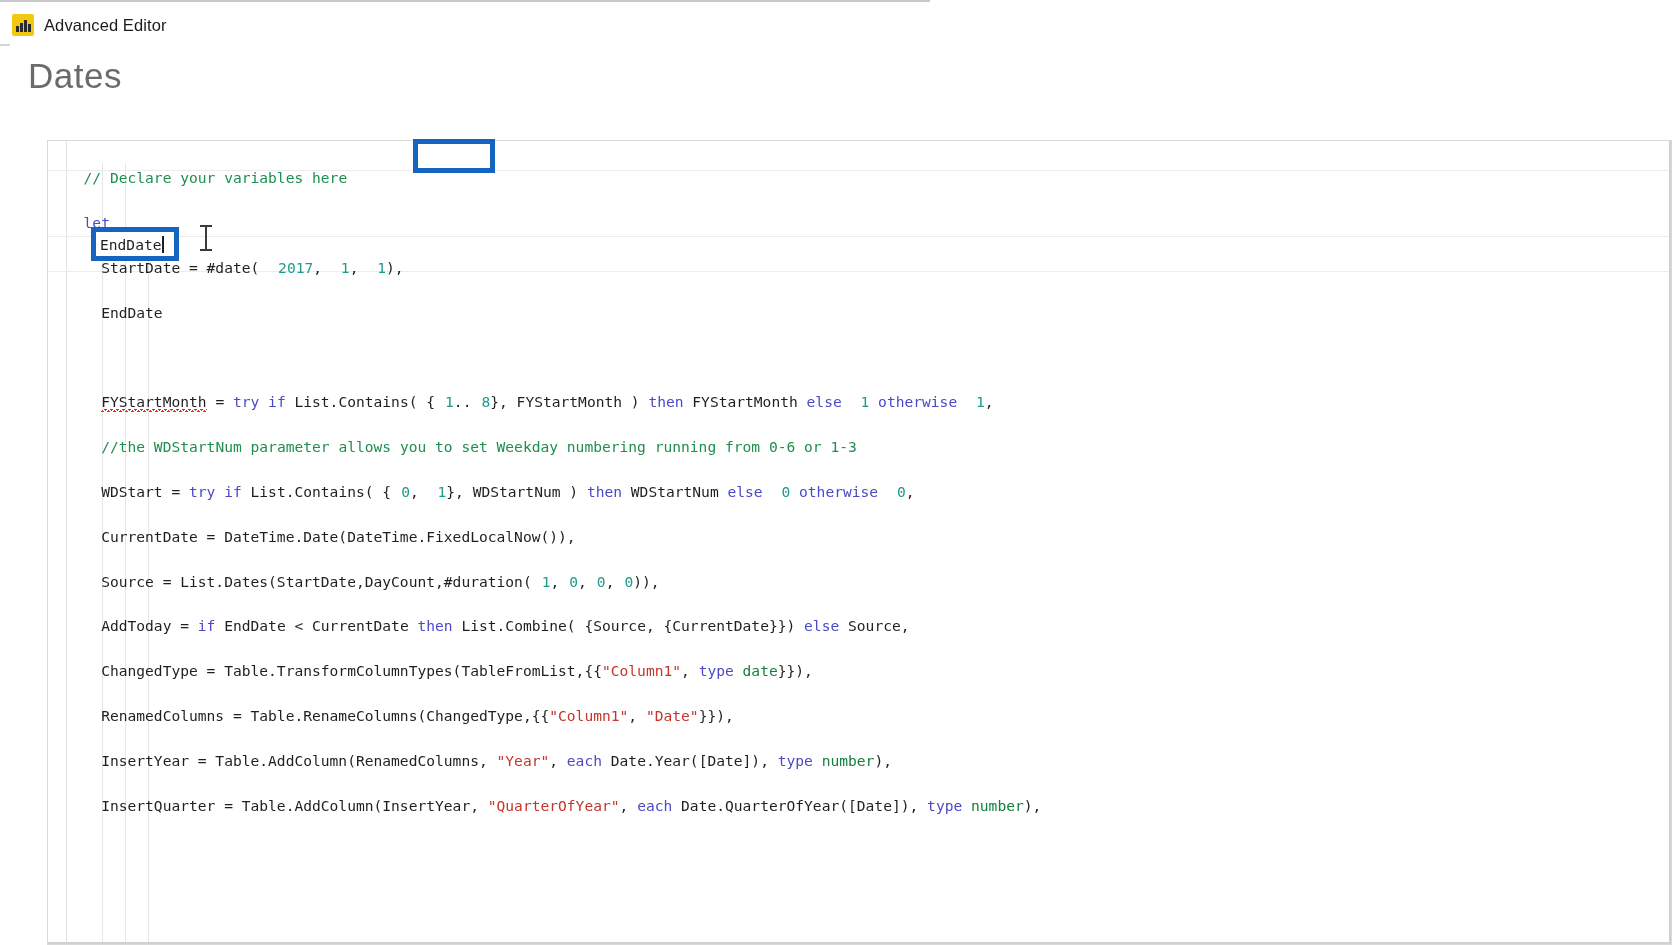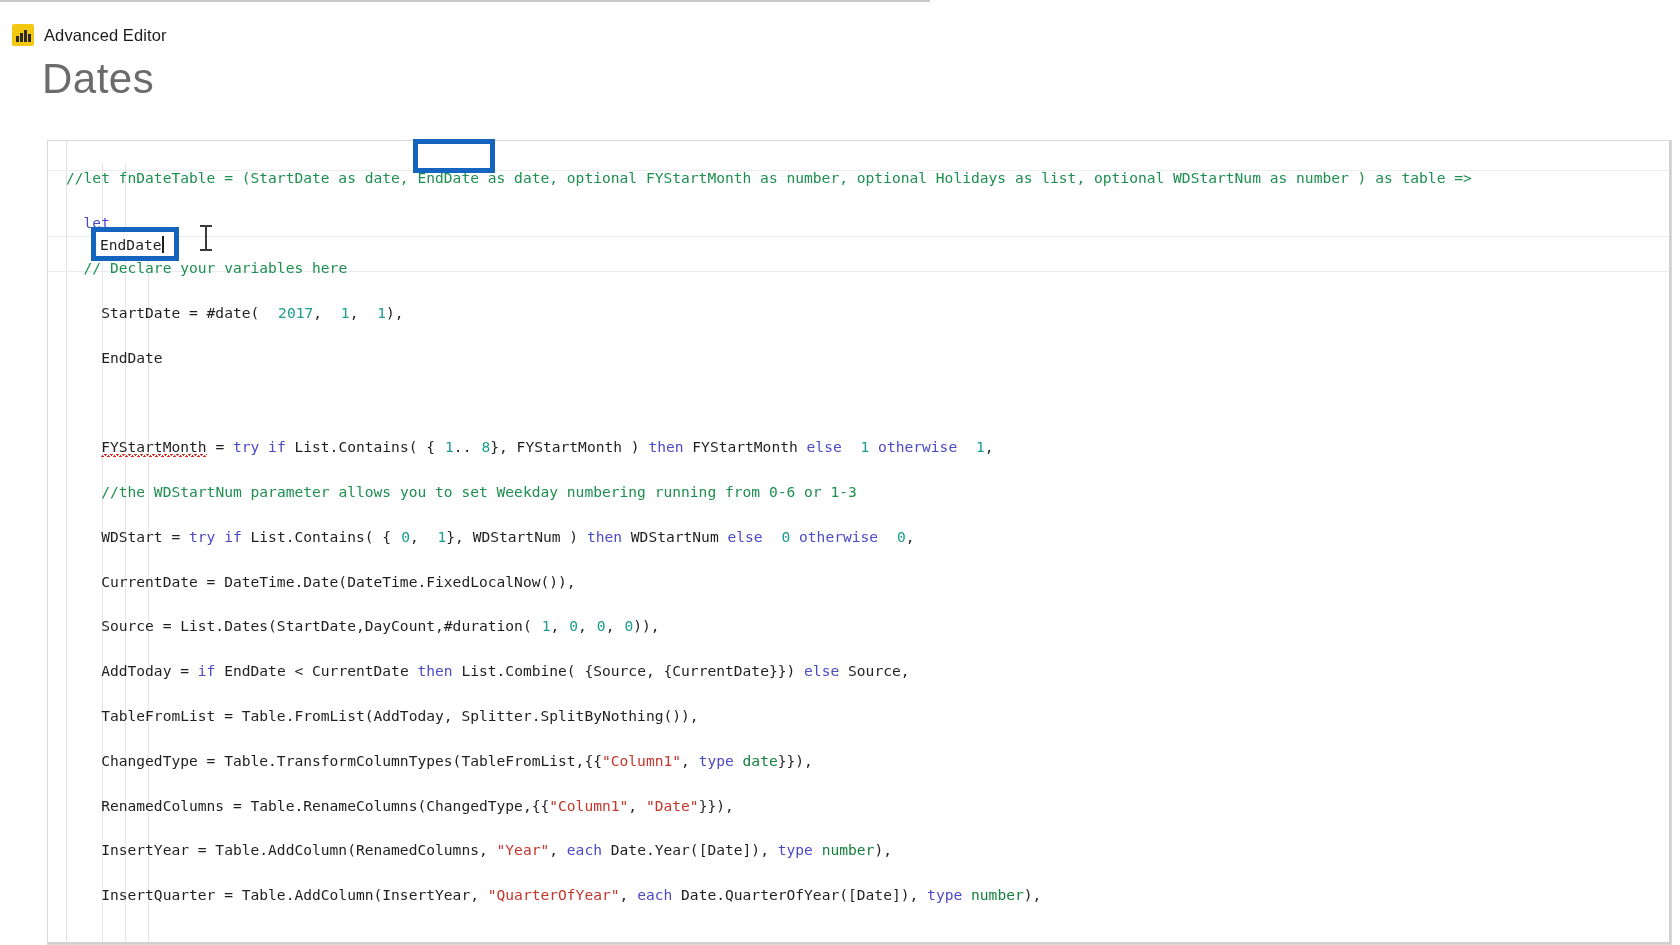--- a/index.html
+++ b/index.html
@@ -11,21 +11,21 @@
     width: 1680px;
     height: 945px;
     overflow: hidden;
     font-family: "Liberation Sans", sans-serif;
     position: relative;
   }
 
   
   .titlebar {
     position: absolute;
-    left: 0; top: 16px;
+    left: 0; top: 6px;
     width: 1680px;
     height: 38px;
     background: #ffffff;
     display: flex;
     align-items: center;
     padding-left: 12px;
     box-sizing: border-box;
   }
   .app-icon {
     width: 22px;
@@ -66,23 +66,23 @@
     background: #c9c9c9;
   }
   .seam-c {
     position: absolute; left: 0; top: 44px; width: 10px; height: 2px;
     background: #d6d6d6;
   }
 
   
   .page-title {
     position: absolute;
-    left: 42px;
+    left: 28px;
     top: 58px;
-    font-size: 42px;
+    font-size: 35px;
     font-weight: 300;
     color: #6b6b6b;
     line-height: 1;
     letter-spacing: 0.5px;
   }
 
   
   .editor {
     position: absolute;
     left: 47px;
@@ -275,33 +275,31 @@
 <div class="editor">
   <div class="gutter"></div>
   <div class="rule-1"></div>
   <div class="rule-2"></div>
   <div class="rule-3"></div>
   <div class="guide g1"></div>
   <div class="guide g2"></div>
   <div class="guide g3"></div>
 
   <div class="code">
-<div class="ln"><span class="cmt">//let fnDateTable = (StartDate as date, EndDate as date, optional FYStartMonth as number, optional Holidays as list, optional WDStartNum as number ) as table =&gt;</span></div>
+<div class="ln">  <span class="cmt">// Declare your variables here</span></div>
 <div class="ln">  <span class="kw">let</span></div>
-<div class="ln">  <span class="cmt">// Declare your variables here</span></div>
 <div class="ln">    StartDate = #date( <span class="num">2017</span>, <span class="num">1</span>, <span class="num">1</span>),</div>
 <div class="ln">    EndDate</div>
 <div class="ln"> </div>
 <div class="ln">    <span class="squig">FYStartMonth</span> = <span class="kw">try</span> <span class="kw">if</span> List.Contains( {<span class="num">1</span>..<span class="num">8</span>}, FYStartMonth ) <span class="kw">then</span> FYStartMonth <span class="kw">else</span> <span class="num">1</span> <span class="kw">otherwise</span> <span class="num">1</span>,</div>
 <div class="ln">    <span class="cmt">//the WDStartNum parameter allows you to set Weekday numbering running from 0-6 or 1-3</span></div>
 <div class="ln">    WDStart = <span class="kw">try</span> <span class="kw">if</span> List.Contains( {<span class="num">0</span>, <span class="num">1</span>}, WDStartNum ) <span class="kw">then</span> WDStartNum <span class="kw">else</span> <span class="num">0</span> <span class="kw">otherwise</span> <span class="num">0</span>,</div>
 <div class="ln">    CurrentDate = DateTime.Date(DateTime.FixedLocalNow()),</div>
 <div class="ln">    Source = List.Dates(StartDate,DayCount,#duration(<span class="num">1</span>,<span class="num">0</span>,<span class="num">0</span>,<span class="num">0</span>)),</div>
 <div class="ln">    AddToday = <span class="kw">if</span> EndDate &lt; CurrentDate <span class="kw">then</span> List.Combine( {Source, {CurrentDate}}) <span class="kw">else</span> Source,</div>
-<div class="ln">    TableFromList = Table.FromList(AddToday, Splitter.SplitByNothing()),</div>
 <div class="ln">    ChangedType = Table.TransformColumnTypes(TableFromList,{{<span class="str">"Column1"</span>, <span class="kw">type</span> <span class="typ">date</span>}}),</div>
 <div class="ln">    RenamedColumns = Table.RenameColumns(ChangedType,{{<span class="str">"Column1"</span>, <span class="str">"Date"</span>}}),</div>
 <div class="ln">    InsertYear = Table.AddColumn(RenamedColumns, <span class="str">"Year"</span>, <span class="kw">each</span> Date.Year([Date]), <span class="kw">type</span> <span class="typ">number</span>),</div>
 <div class="ln">    InsertQuarter = Table.AddColumn(InsertYear, <span class="str">"QuarterOfYear"</span>, <span class="kw">each</span> Date.QuarterOfYear([Date]), <span class="kw">type</span> <span class="typ">number</span>),</div>
 
 
 
 
 
 

